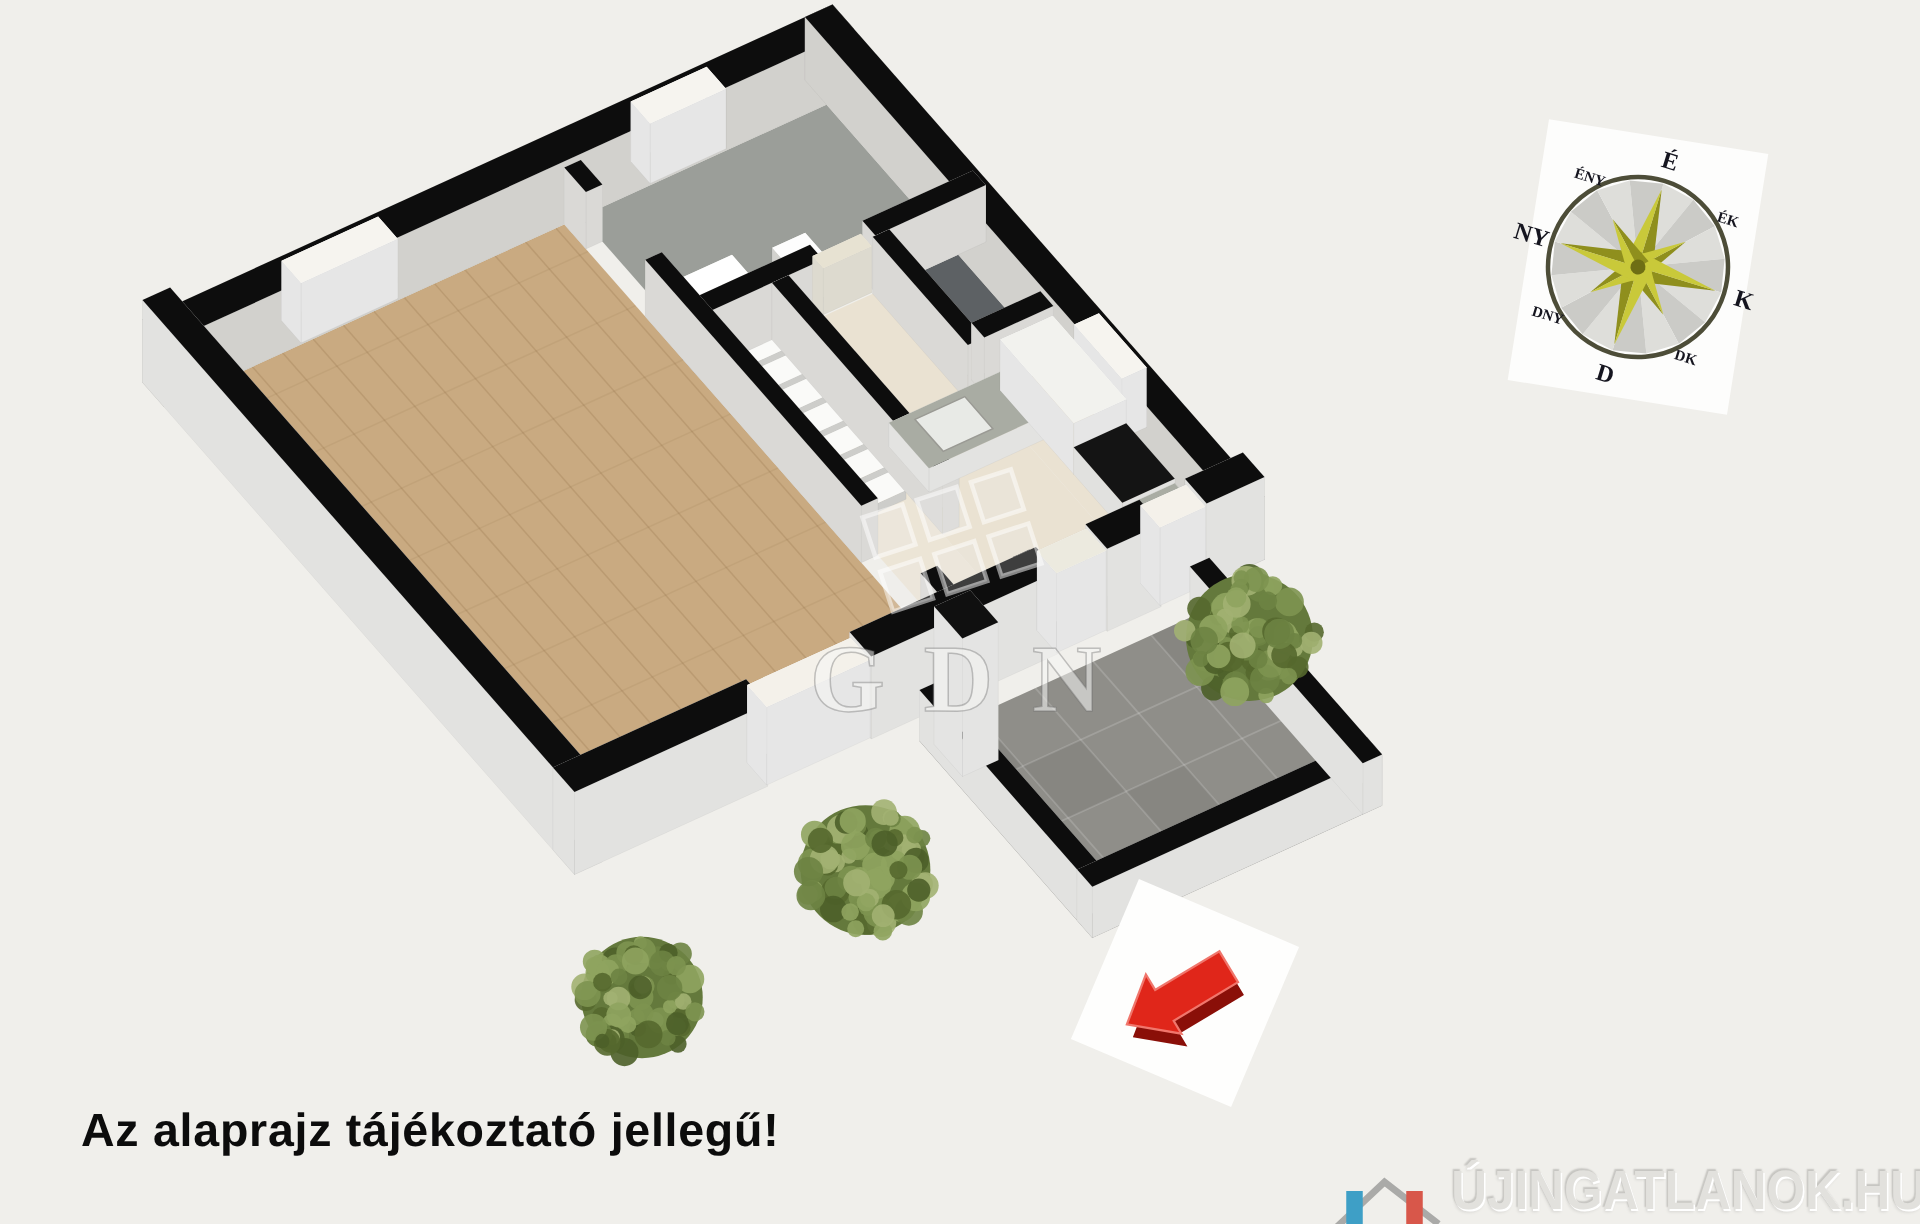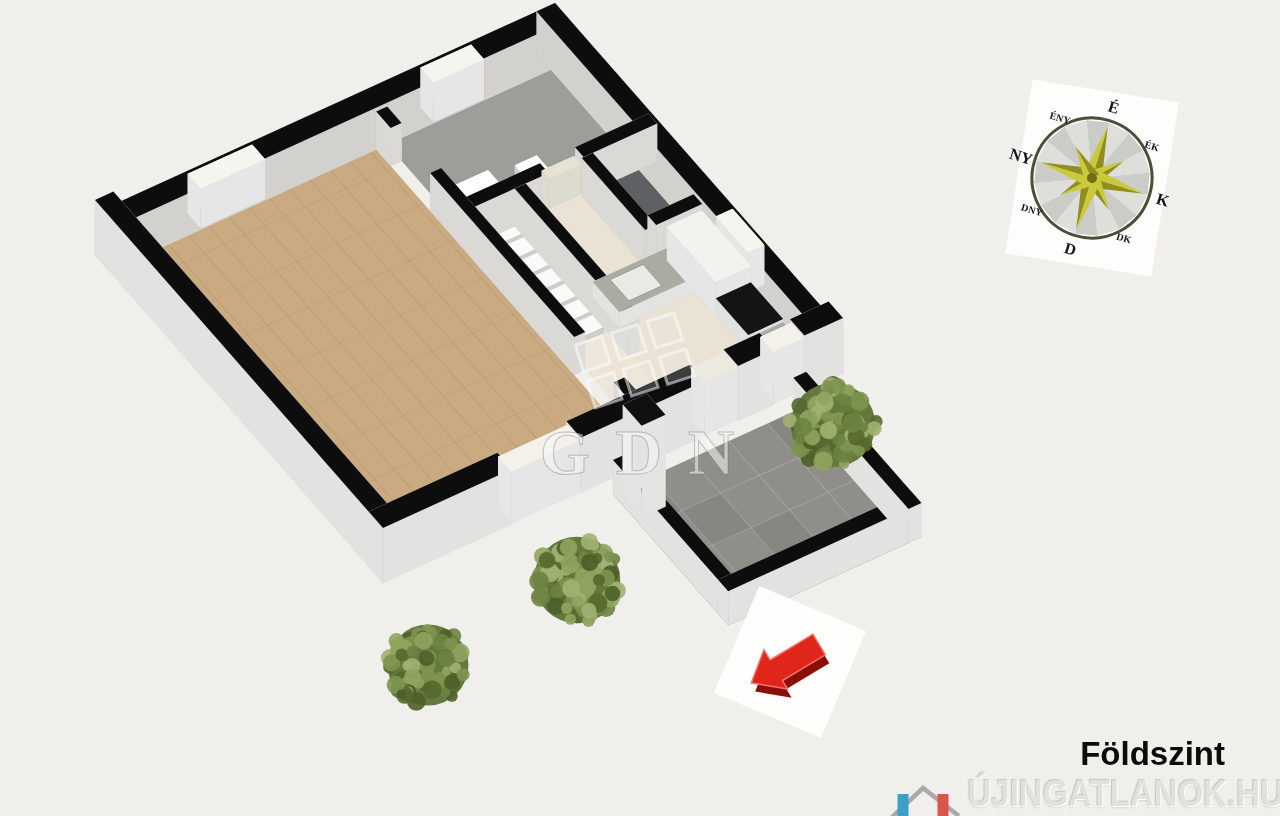--- a/index.html
+++ b/index.html
@@ -624,21 +624,21 @@
         <g transform="translate(790,662) rotate(23)">
           <rect x="-58" y="-58" width="116" height="116" fill="#fefefd"></rect>
           <g transform="rotate(-16)">
             <path d="M-44 -2 L-16 -24 L-16 -12 L34 -12 L34 12 L-16 12 L-16 22 Z" fill="#8a0f08" transform="translate(5,8) rotate(-38)"></path>
             <path d="M-44 -2 L-16 -24 L-16 -12 L34 -12 L34 12 L-16 12 L-16 22 Z" fill="#e0261a" stroke="#f0766c" stroke-width="1.5" transform="rotate(-38)"></path>
           </g>
         </g>
       </g>
     </svg>
 
-  <div class="floor-label">Földszint</div>
+  <div class="disclaimer">Az alaprajz tájékoztató jellegű!</div>
 
   <div class="corner-watermark">
     <svg class="uj-logo" viewBox="0 0 88 68">
       <path d="M6 44 L40 12 L76 40" fill="none" stroke="#aaaaa8" stroke-width="4.5" stroke-linejoin="miter"></path>
       <path d="M20 18 L20 44 Q20 60 40 60" fill="none" stroke="#3e9fc6" stroke-width="11"></path>
       <path d="M60 18 L60 44 Q60 60 40 60" fill="none" stroke="#d8574a" stroke-width="11"></path>
     </svg>
     <span class="uj-text">ÚJINGATLANOK.HU</span>
   </div>
 </div>

